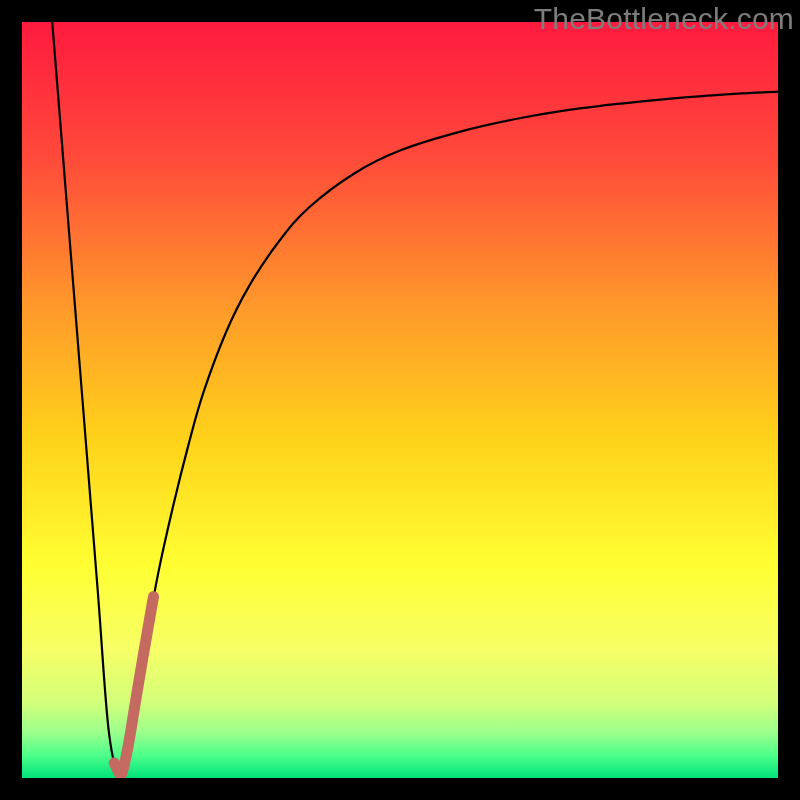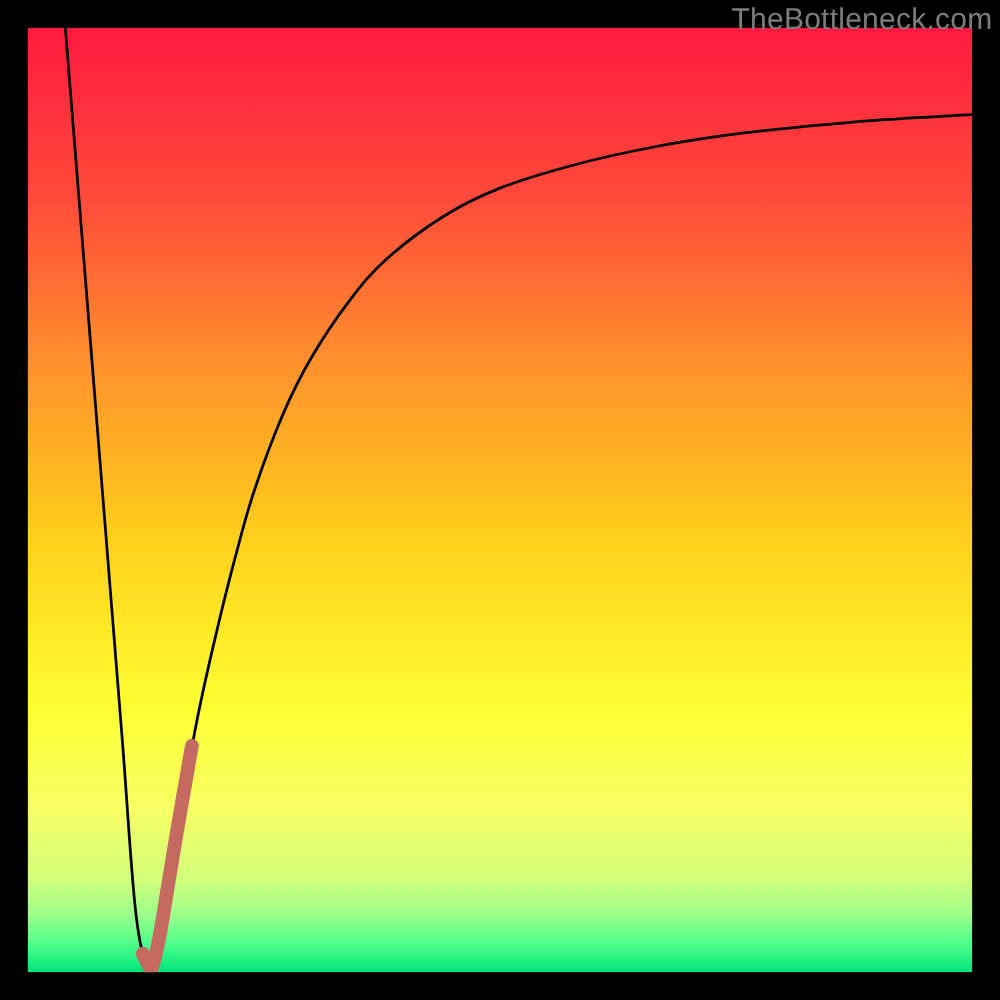--- a/index.html
+++ b/index.html
@@ -22,21 +22,21 @@
     left: 22px;
     top: 22px;
     width: 756px;
     height: 756px;
     overflow: hidden;
   }
   .watermark {
     position: absolute;
     top: 2px;
     right: 6px;
-    font-size: 24px;
+    font-size: 30px;
     font-weight: 500;
     color: #7d7d7d;
     letter-spacing: 0.2px;
     z-index: 6;
     user-select: none;
     text-align: center;
   }
   svg {
     display: block;
   }

